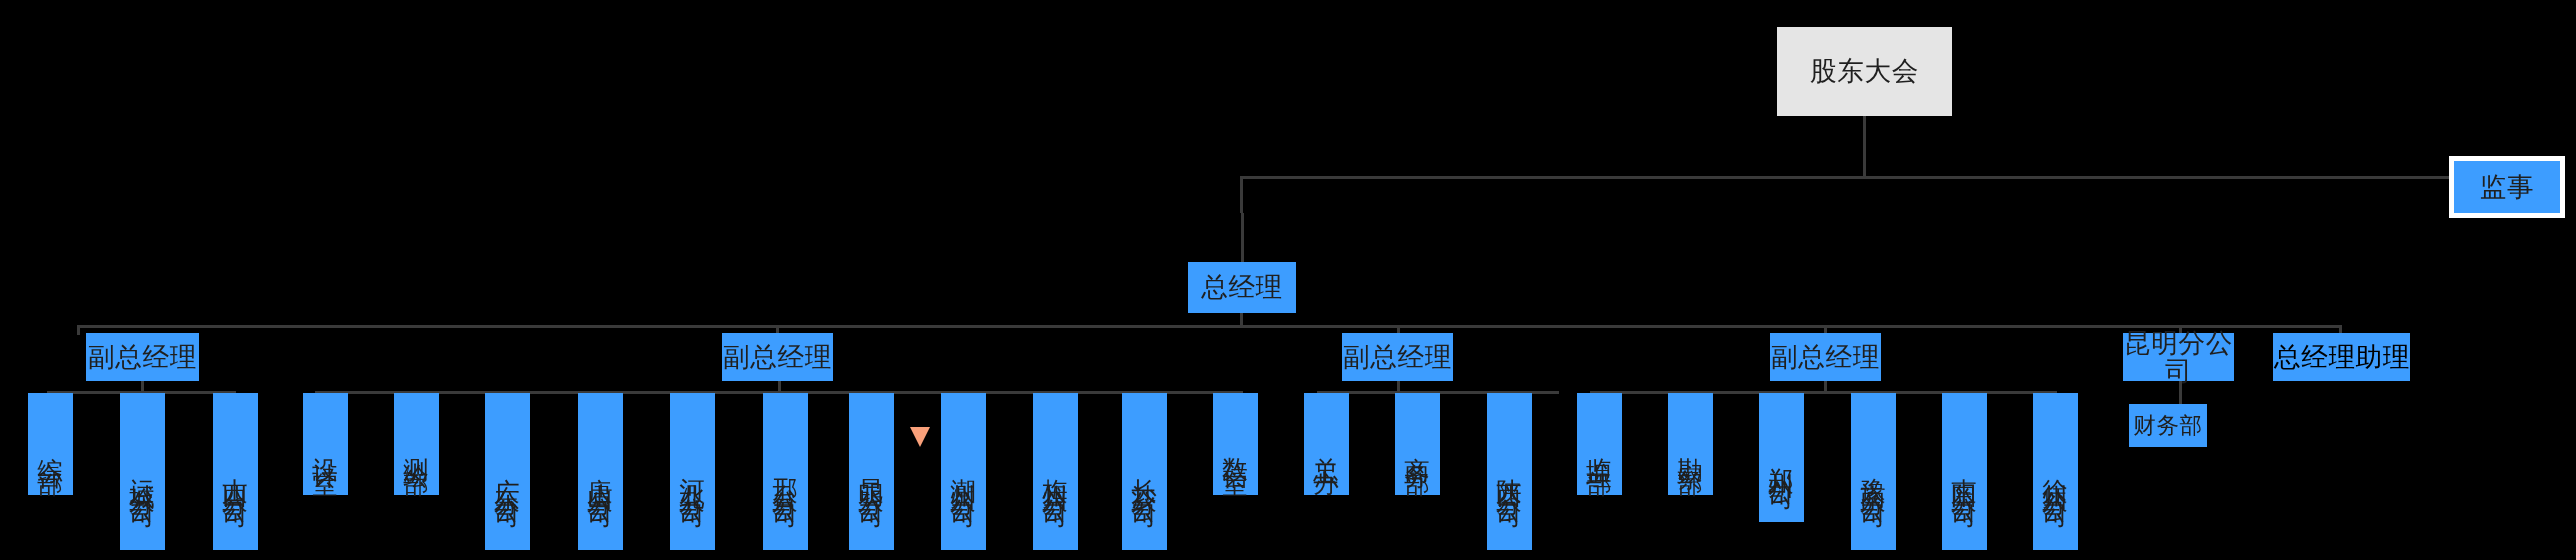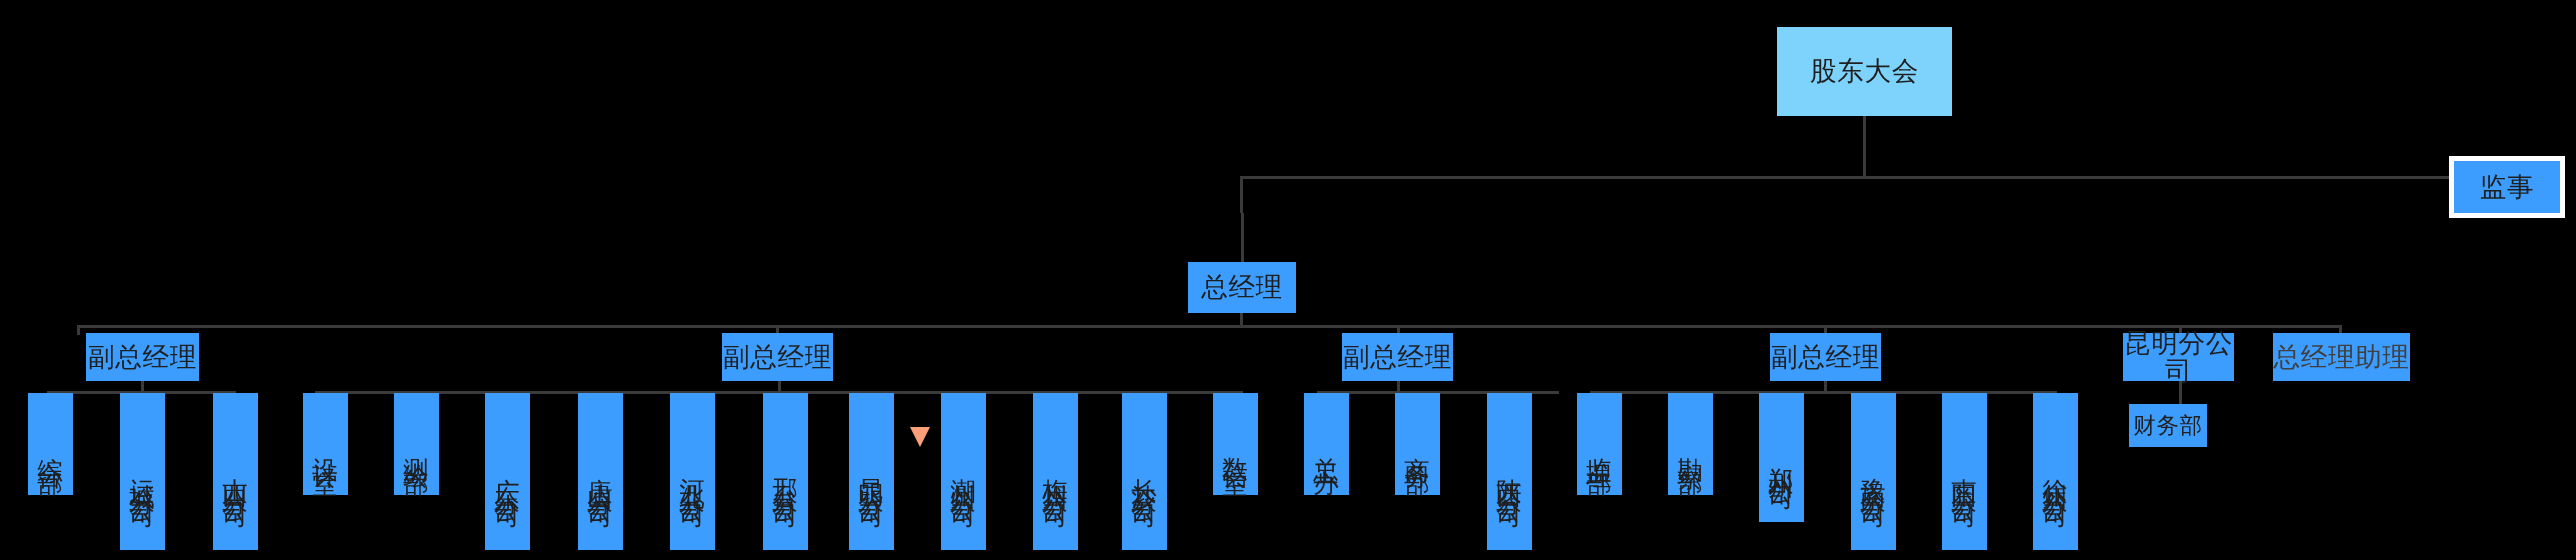--- a/index.html
+++ b/index.html
@@ -61,21 +61,21 @@
     border-left: 10px solid transparent;
     border-right: 10px solid transparent;
     border-top: 20px solid #f9a07a;
   }
 </style>
 </head>
 <body>
 
 <div id="chart-root">
 
-  <div class="node node-h" style="left: 1777px; top: 27px; width: 175px; height: 89px; background: #7dd3fc; color: rgb(31, 31, 31);">
+  <div class="node node-h" style="left: 1777px; top: 27px; width: 175px; height: 89px; background: #e5e5e5; color: rgb(31, 31, 31);">
     <span>股东大会</span>
   </div>
 
   <div class="line line-v" style="left: 1863px; top: 116px; width: 3px; height: 62px; background: rgb(58, 58, 58);"></div>
 
   <div class="line line-h" style="left: 1240px; top: 176px; width: 1268px; height: 3px; background: rgb(58, 58, 58);"></div>
 
   <div class="line line-v" style="left: 1240px; top: 176px; width: 3px; height: 37px; background: rgb(58, 58, 58);"></div>
 
   <div class="line line-v" style="left: 2505px; top: 176px; width: 3px; height: 37px; background: rgb(58, 58, 58);"></div>
@@ -109,21 +109,21 @@
   </div>
   <div class="node node-h" style="left: 1342px; top: 333px; width: 111px; height: 48px; background: rgb(61, 157, 255); color: rgb(31, 31, 31);">
     <span>副总经理</span>
   </div>
   <div class="node node-h" style="left: 1770px; top: 333px; width: 111px; height: 48px; background: rgb(61, 157, 255); color: rgb(31, 31, 31);">
     <span>副总经理</span>
   </div>
   <div class="node node-h" style="left: 2123px; top: 333px; width: 111px; height: 48px; background: rgb(61, 157, 255); color: rgb(31, 31, 31);">
     <span>昆明分公司</span>
   </div>
-  <div class="node node-h" style="left: 2273px; top: 333px; width: 137px; height: 48px; background: rgb(61, 157, 255); color: #404040;">
+  <div class="node node-h" style="left: 2273px; top: 333px; width: 137px; height: 48px; background: rgb(61, 157, 255); color: #000000; justify-content: flex-end;">
     <span>总经理助理</span>
   </div>
 
   <div class="line line-v" style="left: 141px; top: 381px; width: 3px; height: 11.8px; background: rgb(58, 58, 58);"></div>
   <div class="line line-h" style="left: 47px; top: 391px; width: 189px; height: 3px; background: rgb(58, 58, 58);"></div>
   <div class="line line-v" style="left: 47px; top: 391px; width: 3px; height: 10.6px; background: rgb(58, 58, 58);"></div>
   <div class="line line-v" style="left: 141px; top: 391px; width: 3px; height: 10.6px; background: rgb(58, 58, 58);"></div>
   <div class="line line-v" style="left: 233px; top: 391px; width: 3px; height: 10.6px; background: rgb(58, 58, 58);"></div>
 
   <div class="line line-v" style="left: 778px; top: 381px; width: 3px; height: 11.8px; background: rgb(58, 58, 58);"></div>

